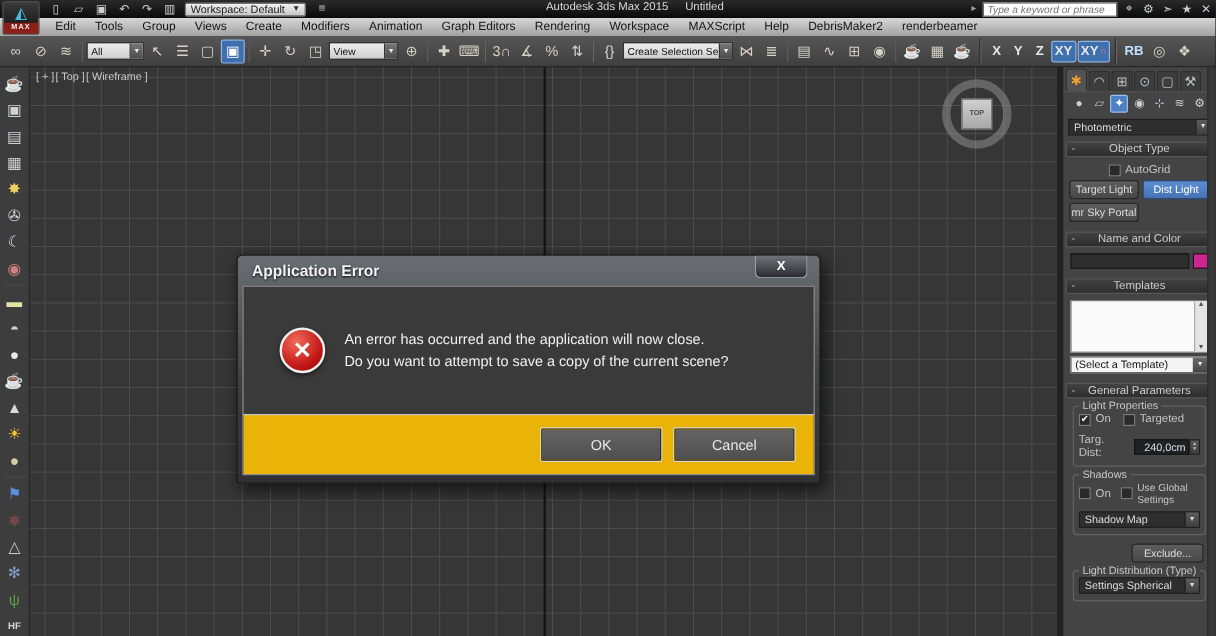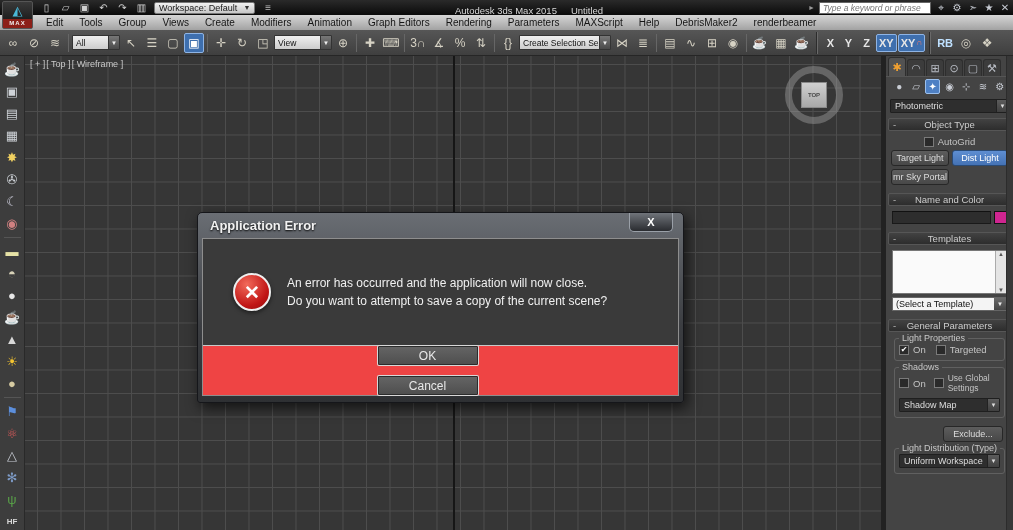--- a/index.html
+++ b/index.html
@@ -14,21 +14,21 @@
   .logo { position:absolute; left:2px; top:1px; width:31px; height:28px; z-index:5;
     background:linear-gradient(#3a3a3a,#101010); border:1px solid #555; border-radius:2px; text-align:center; }
   .logo .glyph { display:block; height:17px; font-size:13px; color:#49b8d8; line-height:17px; }
   .logo .maxlbl { display:block; height:9px; background:#8c1f18; color:#eee; font-size:6px; font-weight:bold; line-height:9px; letter-spacing:1px; }
   .qa { display:flex; align-items:center; gap:6px; margin-left:40px; }
   .qa-icon { font-size:10px; color:#cfcfcf; width:13px; text-align:center; cursor:default; }
   .workspace { display:flex; align-items:center; height:12px; background:linear-gradient(#f2f2f2,#c6c6c6);
     border:1px solid #777; border-radius:2px; padding:0 4px; color:#1a1a1a; font-size:9px; gap:6px; }
   .workspace .arr { font-size:7px; color:#333; }
   .hamburger { color:#bbb; font-size:10px; margin-left:4px; }
-  .apptitle { position:absolute; left:455px; top:0; height:20px; display:flex; align-items:center; gap:14px;
+  .apptitle { position:absolute; left:455px; top:0; height:20px; display:flex; gap:14px;
     font-size:9.5px; color:#d8d8d8; }
   .infocenter { position:absolute; right:2px; top:1px; height:13px; display:flex; align-items:center; gap:4px; }
   .infocenter .exp { color:#999; font-size:7px; }
   .searchbox { width:112px; height:12px; background:#fff; border:1px solid #666;
     font-size:8.5px; font-style:italic; color:#555; padding:0 3px; font-family:"Liberation Sans",sans-serif; }
   .info-icon { color:#c8ccd4; font-size:10px; width:12px; text-align:center; }
   
   .menubar { position:absolute; left:0; top:15px; width:1013px; height:15px;
     background:linear-gradient(#d6d6d6,#a2a2a2); display:flex; align-items:center; padding-left:38px; }
   .menu-item { font-size:10px; color:#151515; padding:0 8px; line-height:15px; cursor:default; }
@@ -129,22 +129,22 @@
     border-radius:0 0 5px 5px; color:#fff; font-weight:bold; font-size:11px;
     display:flex; align-items:center; justify-content:center; }
   .dlg-inner { height:158px; border:1px solid #8e8e8e; background:#3a3a3a; display:flex; flex-direction:column; }
   .dlg-content { flex:1; display:flex; align-items:center; padding:0 0 0 30px; gap:16px; }
   .err-icon { width:38px; height:38px; border-radius:50%;
     background:radial-gradient(circle at 35% 28%, #f26a5a, #c01515 65%, #8e0e0e);
     border:2px solid #efefef; box-shadow:0 2px 4px rgba(0,0,0,.5);
     display:flex; align-items:center; justify-content:center; flex:0 0 auto; }
   .err-icon span { color:#fff; font-size:19px; font-weight:bold; line-height:1; }
   .dlg-msg { font-size:12px; color:#f0f0f0; line-height:18px; }
-  .dlg-footer { height:50px; background:#ef4444; border-top:1px solid #c9c9c9;
-    display:flex; align-items:center; justify-content:flex-end; gap:11px; padding-right:26px;flex-direction:column; }
+  .dlg-footer { height:50px; background:#eab308; border-top:1px solid #c9c9c9;
+    display:flex; align-items:center; justify-content:flex-end; gap:11px; padding-right:16px; }
   .dlg-btn { width:100px; height:27px; background:linear-gradient(#646464,#4f4f4f);
     border:1px solid #2c2c2c; box-shadow:0 0 0 1px #d8d8d8; color:#e8e8e8; font-size:12px;
     display:flex; align-items:center; justify-content:center; border-radius:1px; }
 </style>
 </head>
 <body>
 
 <div id="root">
 
   <div class="titlebar">
@@ -187,21 +187,21 @@
   <div class="menubar" id="menubar">
       <div class="menu-item">Edit</div>
       <div class="menu-item">Tools</div>
       <div class="menu-item">Group</div>
       <div class="menu-item">Views</div>
       <div class="menu-item">Create</div>
       <div class="menu-item">Modifiers</div>
       <div class="menu-item">Animation</div>
       <div class="menu-item">Graph Editors</div>
       <div class="menu-item">Rendering</div>
-      <div class="menu-item">Parameters</div>
+      <div class="menu-item">Workspace</div>
       <div class="menu-item">MAXScript</div>
       <div class="menu-item">Help</div>
       <div class="menu-item">DebrisMaker2</div>
       <div class="menu-item">renderbeamer</div>
     </div>
 
   <div class="toolbar" id="toolbar">
       <div class="tb-icon">∞</div>
       <div class="tb-icon">⊘</div>
       <div class="tb-icon">≋</div>
@@ -378,20 +378,30 @@
         <div style="display:flex; gap:10px;">
           <span class="cb-row">
             <span class="cb">✔</span>
             <span>On</span>
           </span>
           <span class="cb-row">
             <span class="cb"></span>
             <span>Targeted</span>
           </span>
         </div>
+        <div class="spin-row">
+          <span>Targ. Dist:</span>
+          <span class="spin-box">
+            <span class="spin-val">240,0cm</span>
+            <span class="spin-arr">
+                <span>▲</span>
+                <span>▼</span>
+              </span>
+          </span>
+        </div>
       </div>
 
       <div class="group">
         <span class="group-legend">Shadows</span>
         <div style="display:flex; gap:8px;">
           <span class="cb-row">
             <span class="cb"></span>
             <span>On</span>
           </span>
           <span class="cb-row">
@@ -405,21 +415,21 @@
         </div>
       </div>
 
       <div class="exclude-row">
         <span class="max-btn">Exclude...</span>
       </div>
 
       <div class="group">
         <span class="group-legend">Light Distribution (Type)</span>
         <div class="dd-dark">
-          <span class="lbl">Uniform Workspace</span>
+          <span class="lbl">Settings Spherical</span>
           <span class="arr">▼</span>
         </div>
       </div>
     </div>
 
     <div class="cp-scroll"></div>
   </div>
 
   <div class="dialog">
     <div class="dlg-title">

